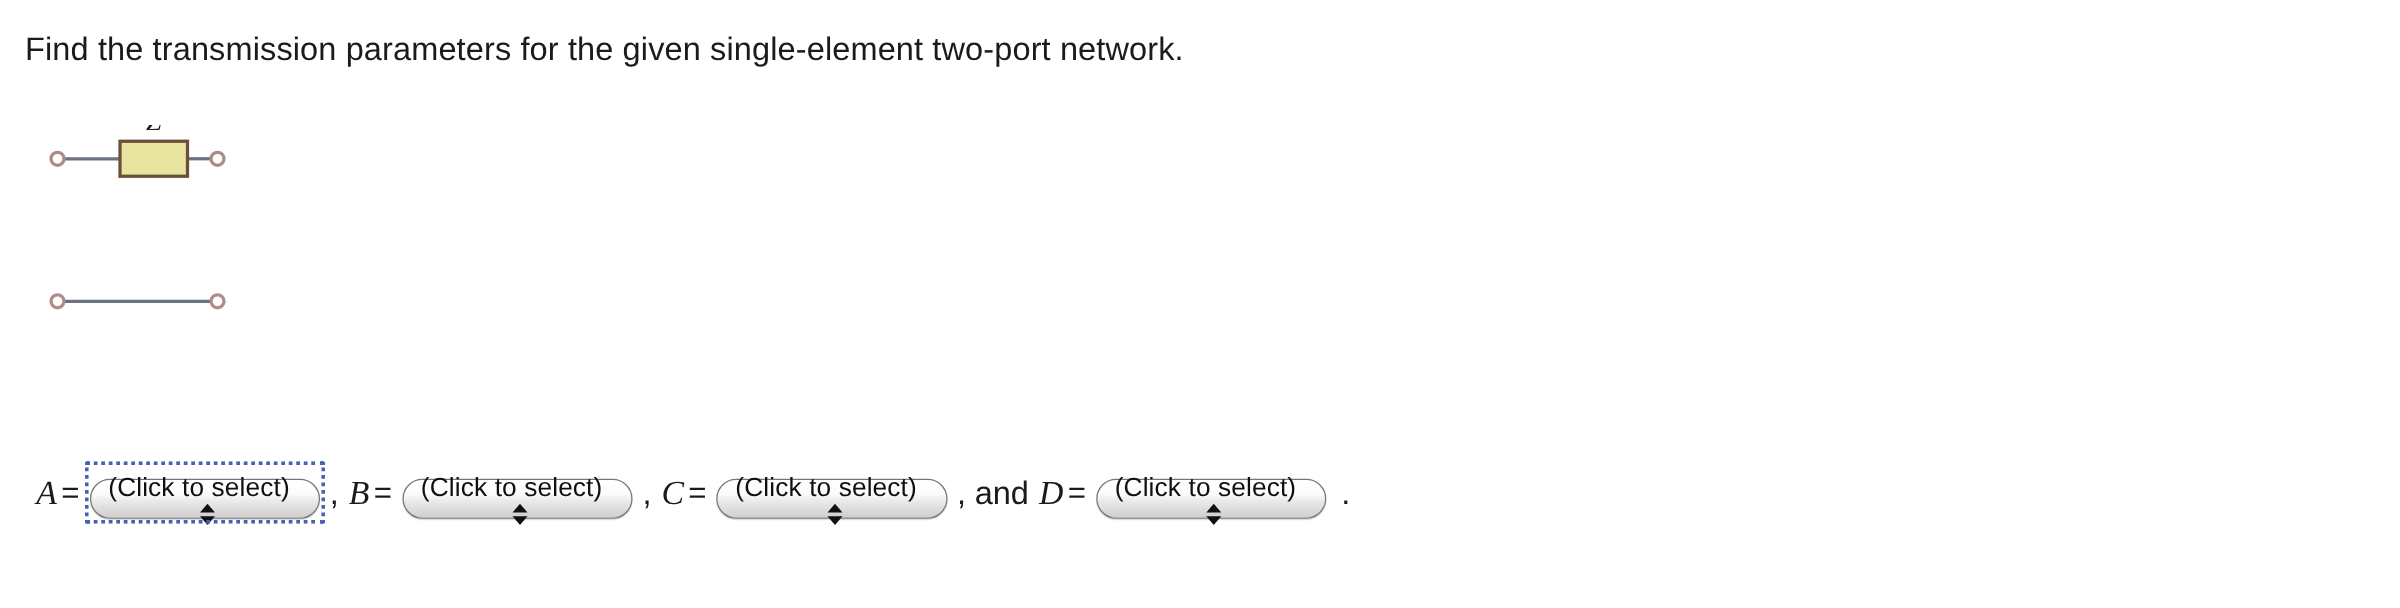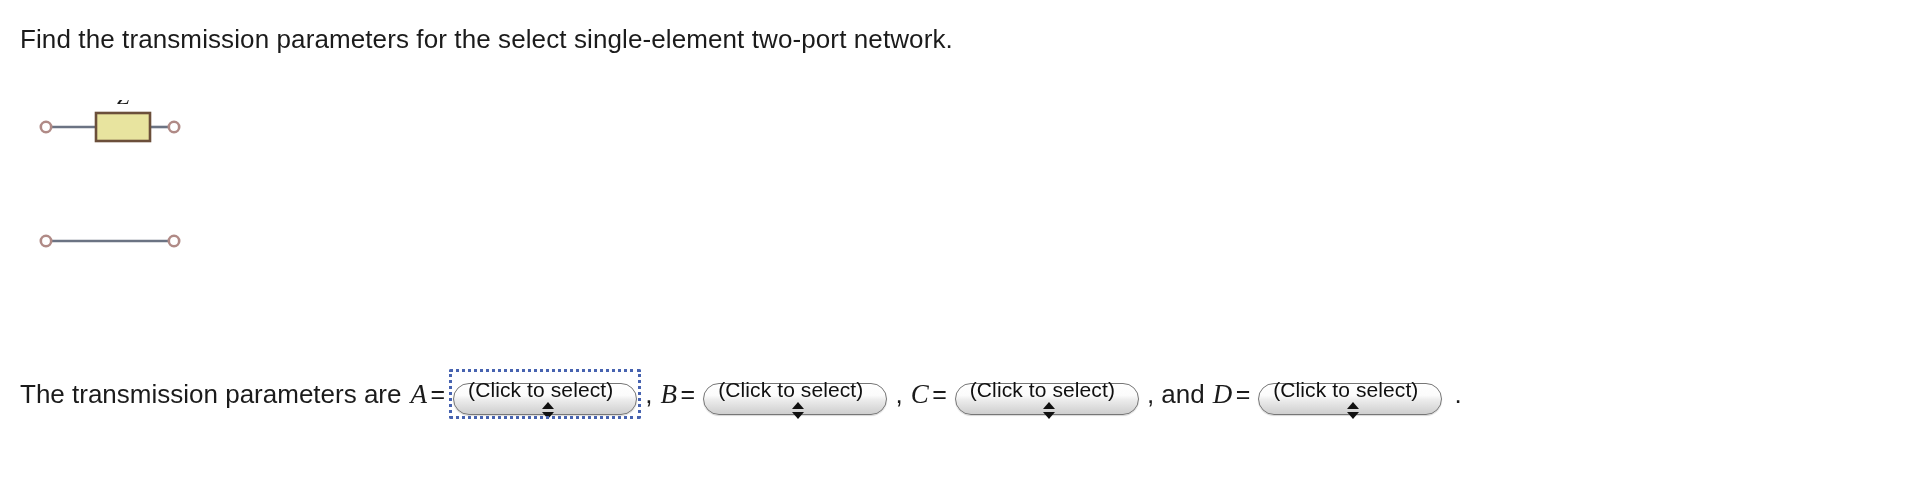--- a/index.html
+++ b/index.html
@@ -141,21 +141,21 @@
     width: 0; height: 0;
     border-left: 6px solid transparent;
     border-right: 6px solid transparent;
   }
   .arrows .up { border-bottom: 7px solid #111; }
   .arrows .down { border-top: 7px solid #111; }
 </style>
 </head>
 <body>
 
-<div class="prompt">Find the transmission parameters for the select single-element two-port network.</div>
+<div class="prompt">Find the transmission parameters for the given single-element two-port network.</div>
 
 <div class="circuit">
   <svg width="300" height="220" viewBox="0 0 300 220">
 
     <line x1="52" y1="27" x2="96" y2="27" stroke="#6b7383" stroke-width="2.6"></line>
 
     <line x1="169" y1="27" x2="168" y2="27" stroke="#6b7383" stroke-width="2.6"></line>
     <line x1="168" y1="27" x2="168" y2="27" stroke="#6b7383" stroke-width="2.6"></line>
     <line x1="168" y1="27" x2="168" y2="27" stroke="#6b7383" stroke-width="2.6"></line>
     <line x1="150" y1="27" x2="168" y2="27" stroke="#6b7383" stroke-width="2.6"></line>
@@ -168,21 +168,20 @@
 
     <circle cx="46" cy="27" r="5.2" fill="#ffffff" stroke="#b08a86" stroke-width="2.6"></circle>
     <circle cx="174" cy="27" r="5.2" fill="#ffffff" stroke="#b08a86" stroke-width="2.6"></circle>
     <circle cx="46" cy="141" r="5.2" fill="#ffffff" stroke="#b08a86" stroke-width="2.6"></circle>
     <circle cx="174" cy="141" r="5.2" fill="#ffffff" stroke="#b08a86" stroke-width="2.6"></circle>
   </svg>
 </div>
 
 <div class="answer-line">
 
-  <span class="txt">The transmission parameters are</span>
   <span style="width:8px;display:inline-block"></span>
 
   <span class="var">A</span>
   <span class="eq">=</span>
   <span class="select-wrap focused">
     <span class="focus-ring"></span>
     <span class="dropdown">
       <span class="label">(Click to select)</span>
       <span class="arrows">
         <span class="up"></span>

